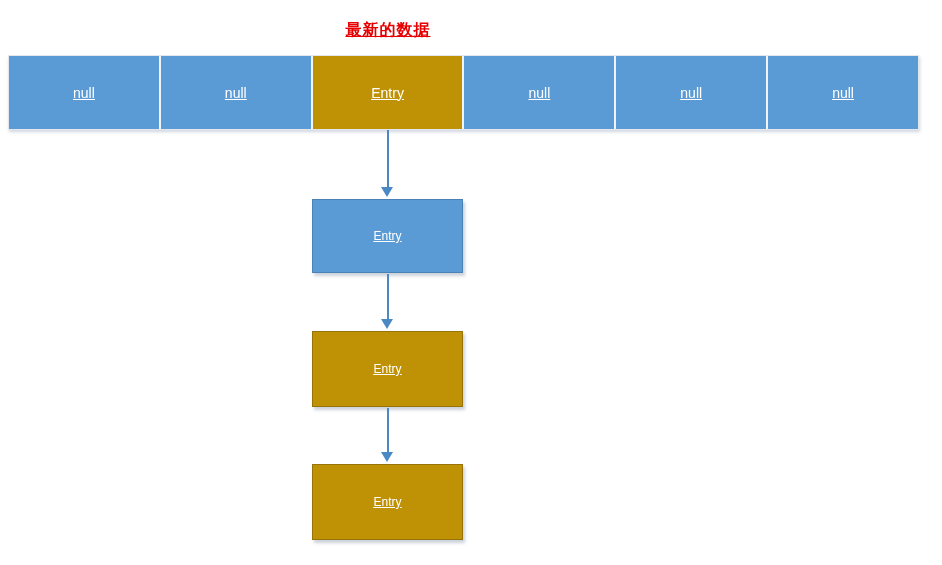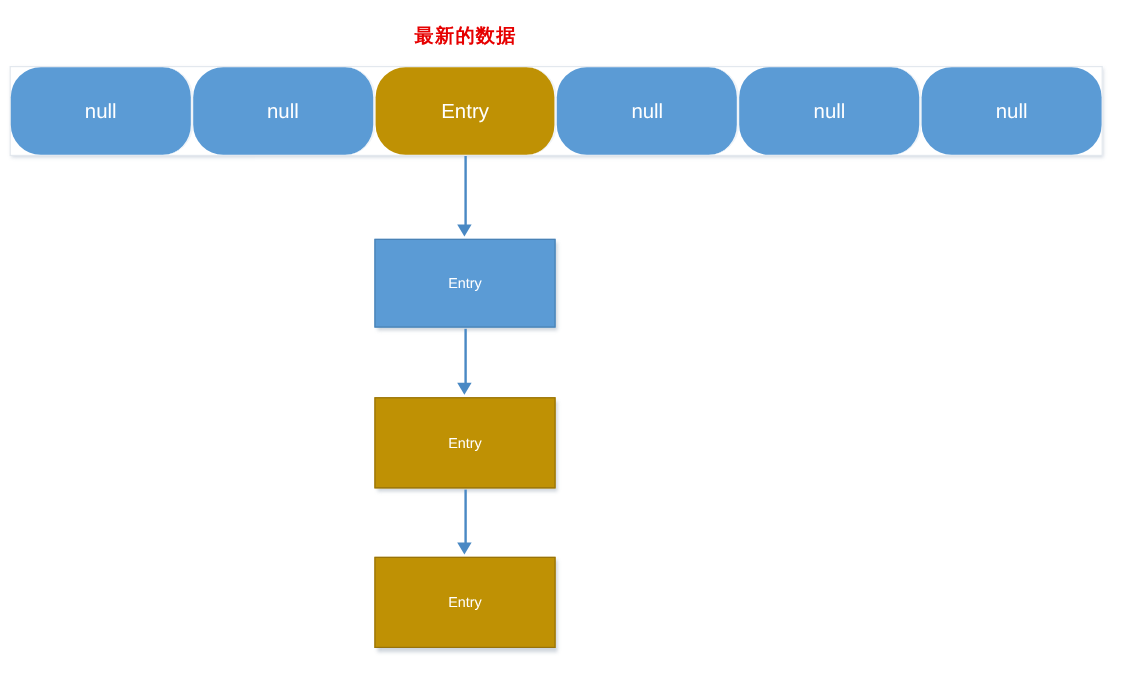--- a/index.html
+++ b/index.html
@@ -1,15 +1,15 @@
 <!DOCTYPE html>
 <html style="--blue: #5b9bd5; --blueBorder: #4a82b5; --gold: #bf9104; --goldBorder: #98730a; --arrow: #4a89c4; --titleRed: #e60000;"><head>
 <meta charset="utf-8">
 <style>
-  * { margin: 0; padding: 0; box-sizing: border-box; }
+  * { margin: 0; padding: 0; box-sizing: border-box; text-decoration: underline; }
   html, body { background: #ffffff; }
   body { font-family: "Liberation Sans", "DejaVu Sans", sans-serif; }
 
   .canvas {
     position: relative;
     width: 942px;
     height: 565px;
     background: #ffffff;
     overflow: hidden;
   }
@@ -37,23 +37,22 @@
     border: 1px solid #e3e8ee;
     box-shadow: 1px 2px 3px rgba(120, 140, 170, 0.35);
     background: #ffffff;
   }
   .cell {
     flex: 1 1 0;
     display: flex;
     align-items: center;
     justify-content: center;
     color: #ffffff;
-    font-size: 17px;
+    font-size: 14px;
     border-right: 2px solid #f0f4f8;
-    border-radius: 25px;
   }
   .cell:last-child { border-right: none; }
   .cell.blue { background: var(--blue, #5b9bd5); }
   .cell.gold { background: var(--gold, #bf9104); }
 
   .node {
     position: absolute;
     left: 312px;
     width: 151px;
     display: flex;

